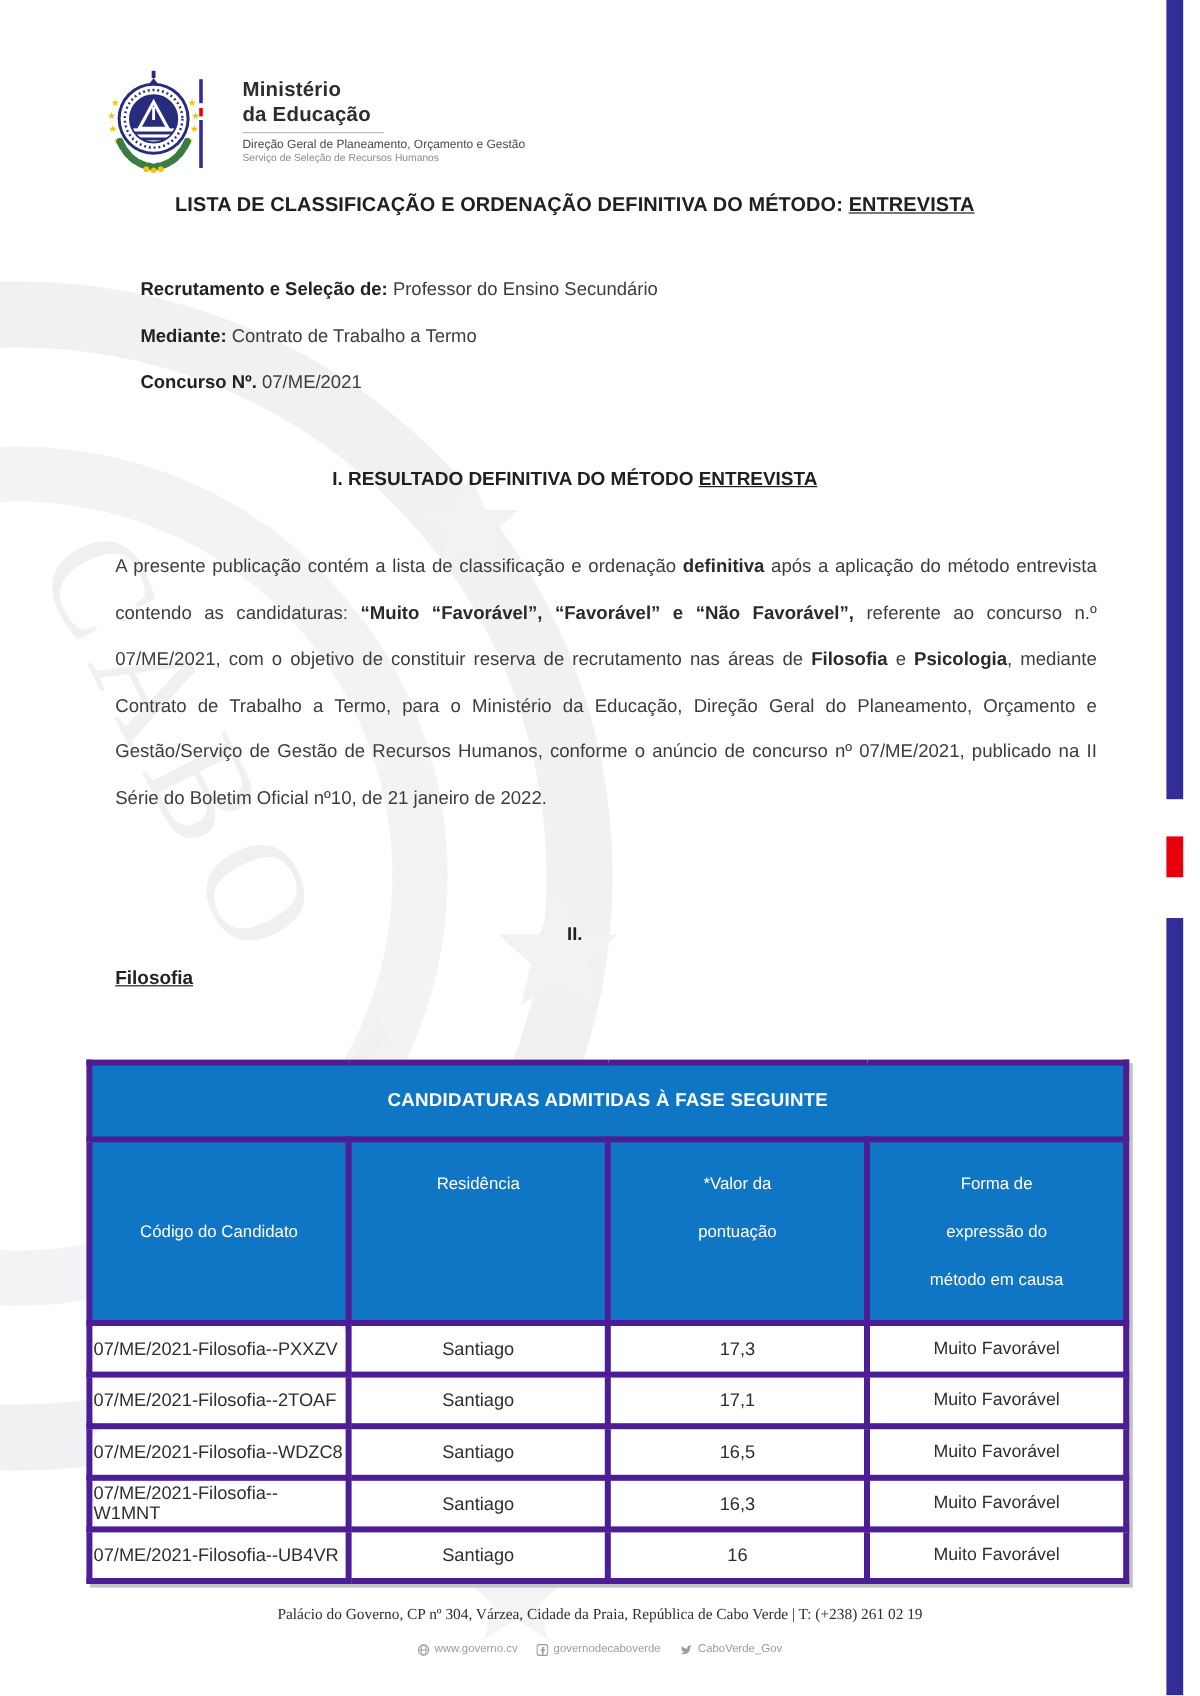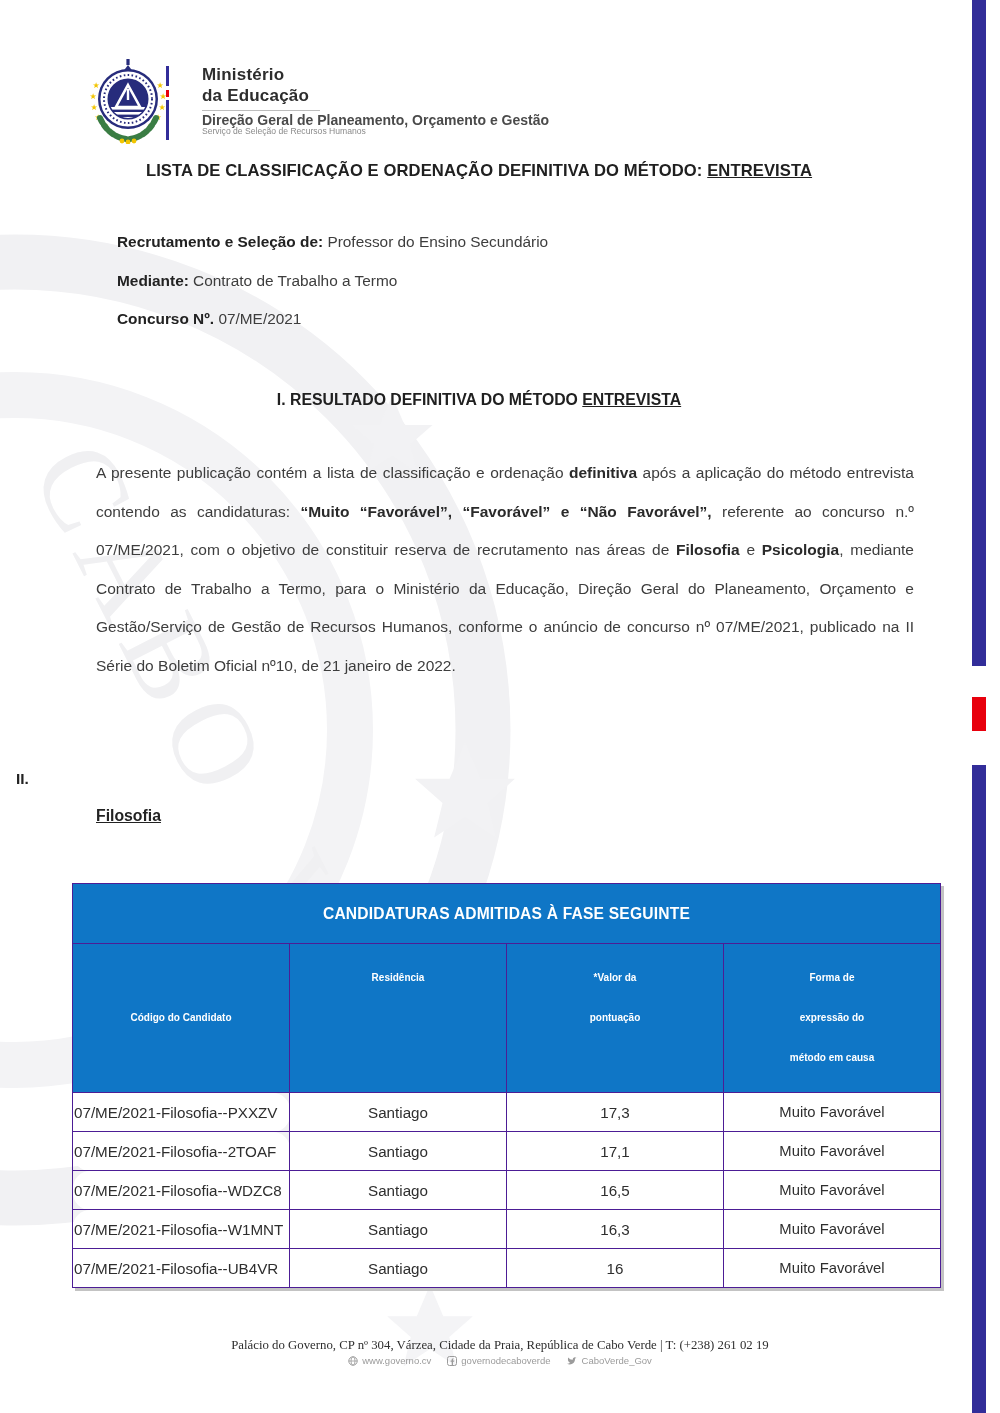--- a/index.html
+++ b/index.html
@@ -17,62 +17,62 @@
   
   .logo-block{position:absolute;top:58px;left:88px;display:flex;align-items:flex-start;}
   .logo-divider{position:relative;width:3px;margin-left:-2px;margin-right:9px;height:76px;margin-top:8px;}
   .logo-divider .seg{position:absolute;left:0;width:3px;}
   .seg-b1{top:0;height:20px;background:#322d99;}
   .seg-r{top:24px;height:7px;background:#e8000d;}
   .seg-b2{top:34px;height:40px;background:#322d99;}
   .logo-text{padding-top:6px;margin-left:24px;}
   .ministry{font-size:17px;font-weight:bold;color:#2d2d2d;line-height:21px;letter-spacing:.2px;}
   .logo-rule{width:118px;height:1px;background:#bdbdbd;margin:4px 0 4px 0;}
-  .dept{font-size:14px;font-weight:bold;color:#4a4a4a;line-height:11px;}
+  .dept{font-size:10px;font-weight:normal;color:#4a4a4a;line-height:11px;}
   .service{font-size:8.6px;color:#8a8a8a;line-height:11px;}
 
   .doc-title{position:absolute;top:161px;left:0;width:958px;text-align:center;margin:0;
              font-size:16.6px;font-weight:bold;color:#202020;letter-spacing:.1px;}
   .u{text-decoration:underline;}
 
   .meta{position:absolute;top:229px;left:96px;font-size:15.4px;}
   .meta-line{height:38.6px;line-height:26px;margin-left:21px;}
   .meta-line b{color:#222;}
   .meta-line span{color:#3d3d3d;}
 
   .section-title{position:absolute;top:391px;left:0;width:958px;text-align:center;margin:0;
                  font-size:15.8px;font-weight:bold;color:#202020;}
 
   .body-par{position:absolute;top:454px;left:96px;width:818px;margin:0;
             font-size:15.5px;line-height:38.6px;text-align:justify;color:#3d3d3d;}
   .body-par b{color:#2a2a2a;}
 
-  .numeral{position:absolute;top:770px;left:16px;width:958px;text-align:left;
+  .numeral{position:absolute;top:770px;left:0;width:958px;text-align:center;
            font-size:15.4px;font-weight:bold;color:#222;}
   .area-title{position:absolute;top:807px;left:96px;font-size:15.8px;font-weight:bold;
               color:#222;text-decoration:underline;}
 
   
   .cand-table{position:absolute;top:883px;left:72px;width:869px;border-collapse:collapse;
               table-layout:fixed;box-shadow:3px 3px 0 #c3c3c3;}
-  .cand-table th,.cand-table td{border:1px solid #4c1d95;}
+  .cand-table th,.cand-table td{border:5px solid #4c1d95;}
   .t-title{height:57px;background:#0f76c6;color:#fff;font-size:15.6px;font-weight:bold;
            text-align:center;letter-spacing:.2px;}
-  .cols th{height:133px;background:#0f76c6;color:#fff;font-size:10px;font-weight:bold;
+  .cols th{height:133px;background:#0f76c6;color:#fff;font-size:14px;font-weight:normal;
            text-align:center;vertical-align:top;padding-top:14px;line-height:40px;white-space:pre-line;}
   .cols th.c0{vertical-align:middle;padding-top:0;}
   .cand-table td{height:36px;font-size:15.2px;color:#2e2e2e;background:#fff;}
   .cand-table td.c0{text-align:left;border-radius:17px;}
   .cand-table td.c1,.cand-table td.c2,.cand-table td.c3{text-align:center;}
   .cand-table td.c3{font-size:14.8px;}
 
   
   .footer{position:absolute;top:1338px;left:0;width:1000px;text-align:center;}
   .address{font-family:"Liberation Serif",serif;font-size:12.8px;color:#2e2e2e;}
-  .social{margin-top:2px;display:flex;justify-content:center;gap:16px;align-items:flex-end;
+  .social{margin-top:16px;display:flex;justify-content:center;gap:16px;align-items:flex-end;
           font-size:9.5px;color:#9b9b9b;}
   .soc{display:inline-flex;align-items:center;gap:4px;}
   .soc svg{display:block;}
 </style>
 </head>
 <body>
 
 <div class="page">
 
   <svg class="layer" width="1000" height="1413" viewBox="0 0 1000 1413" aria-hidden="true">

